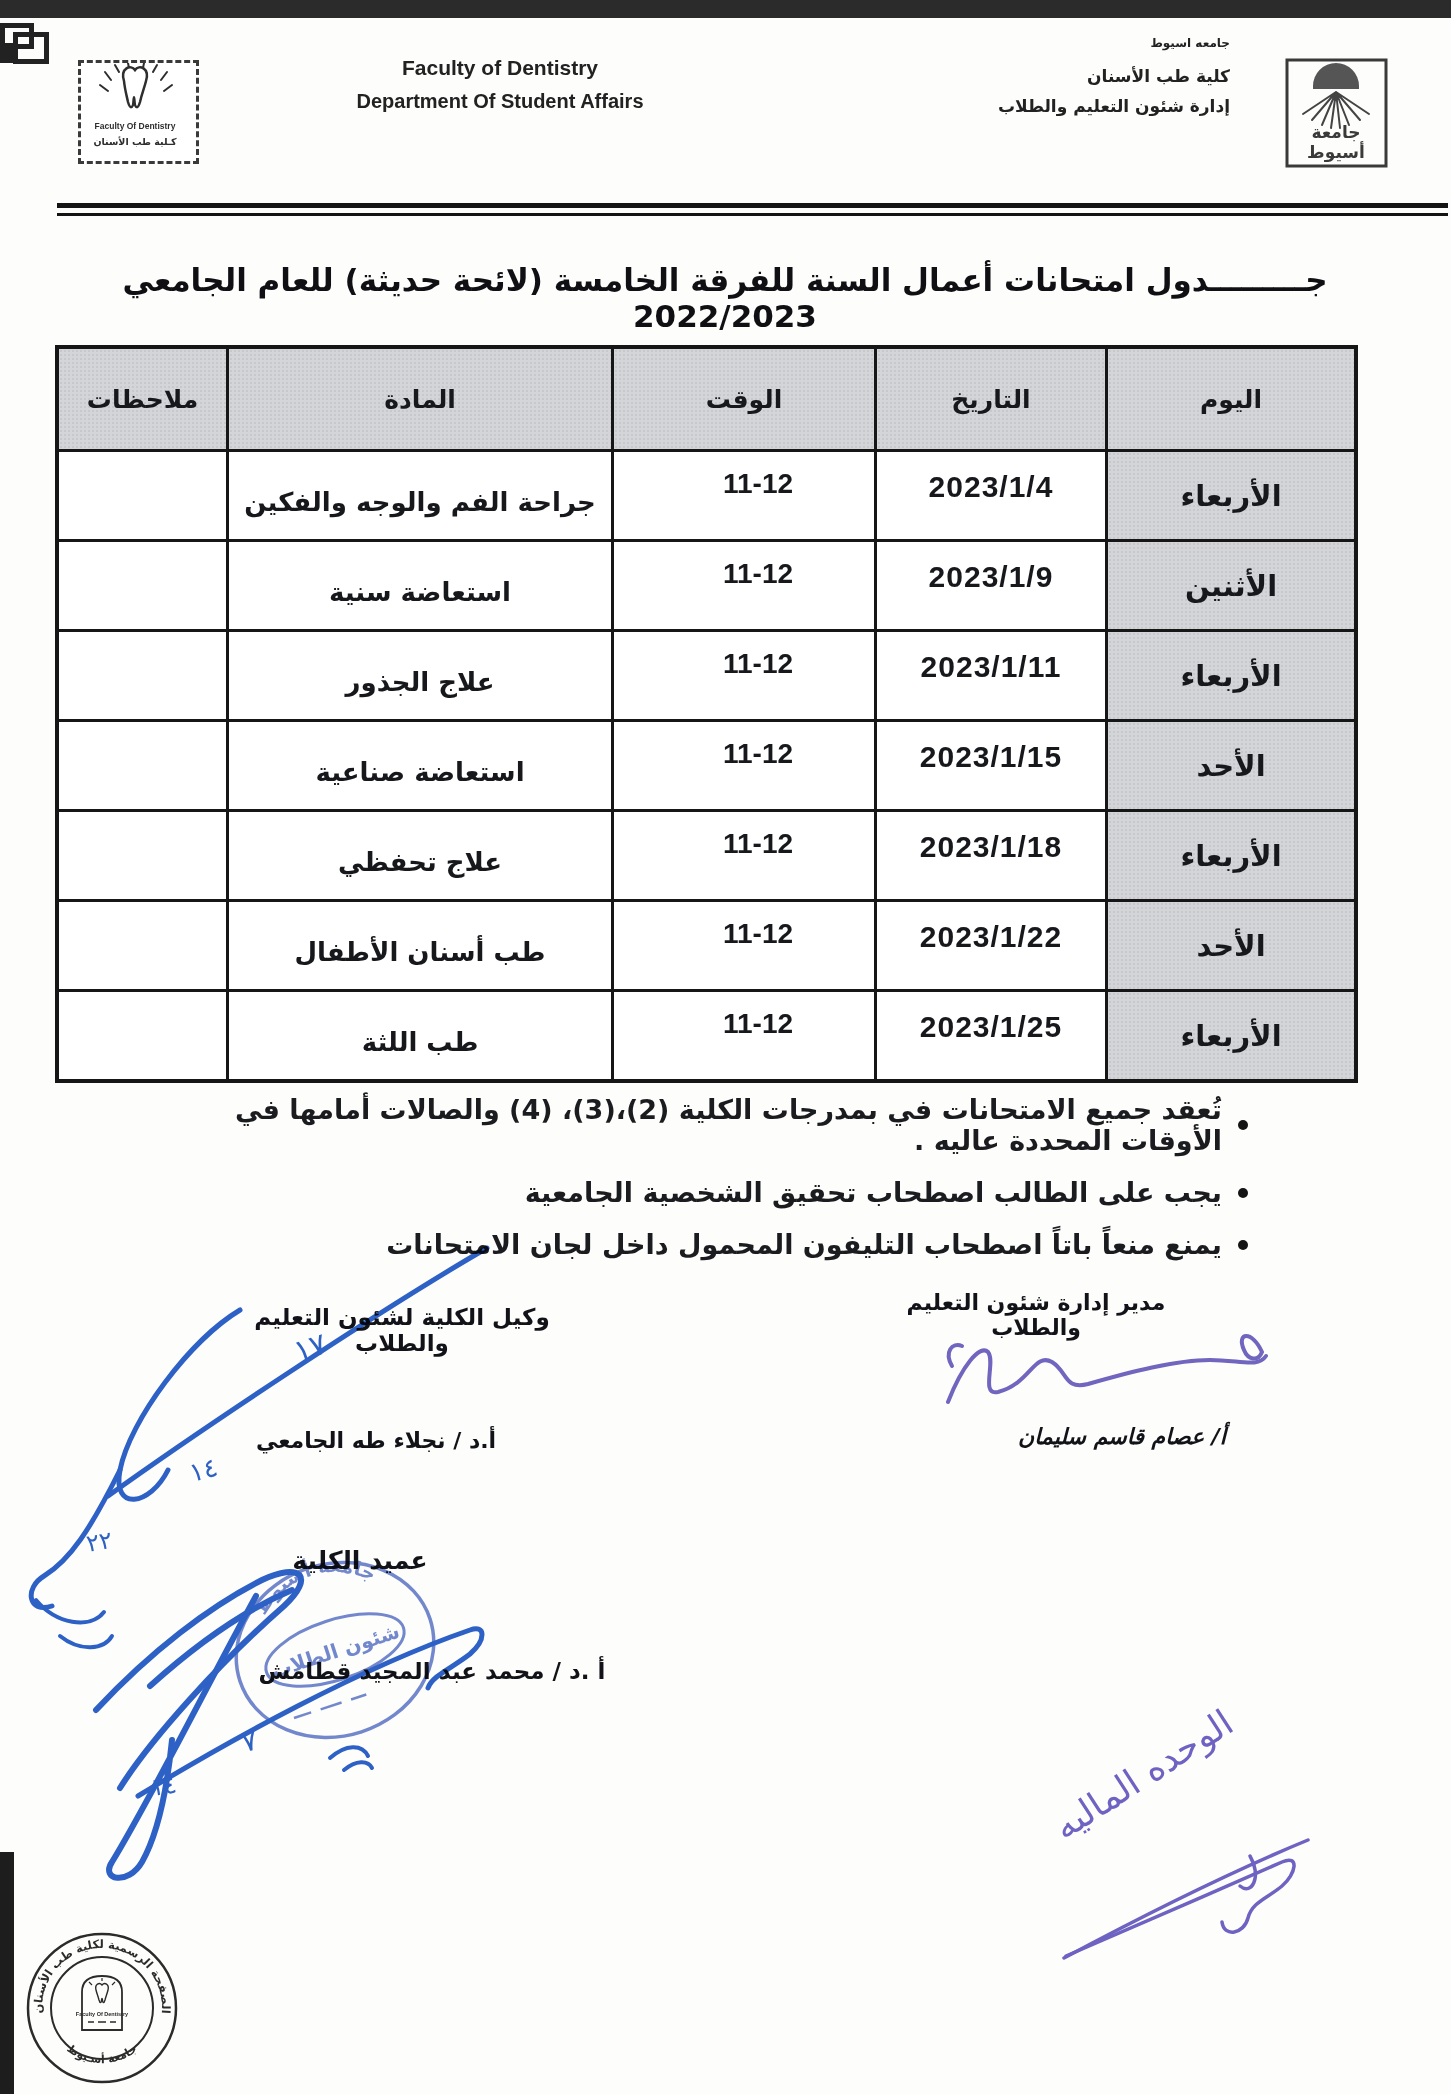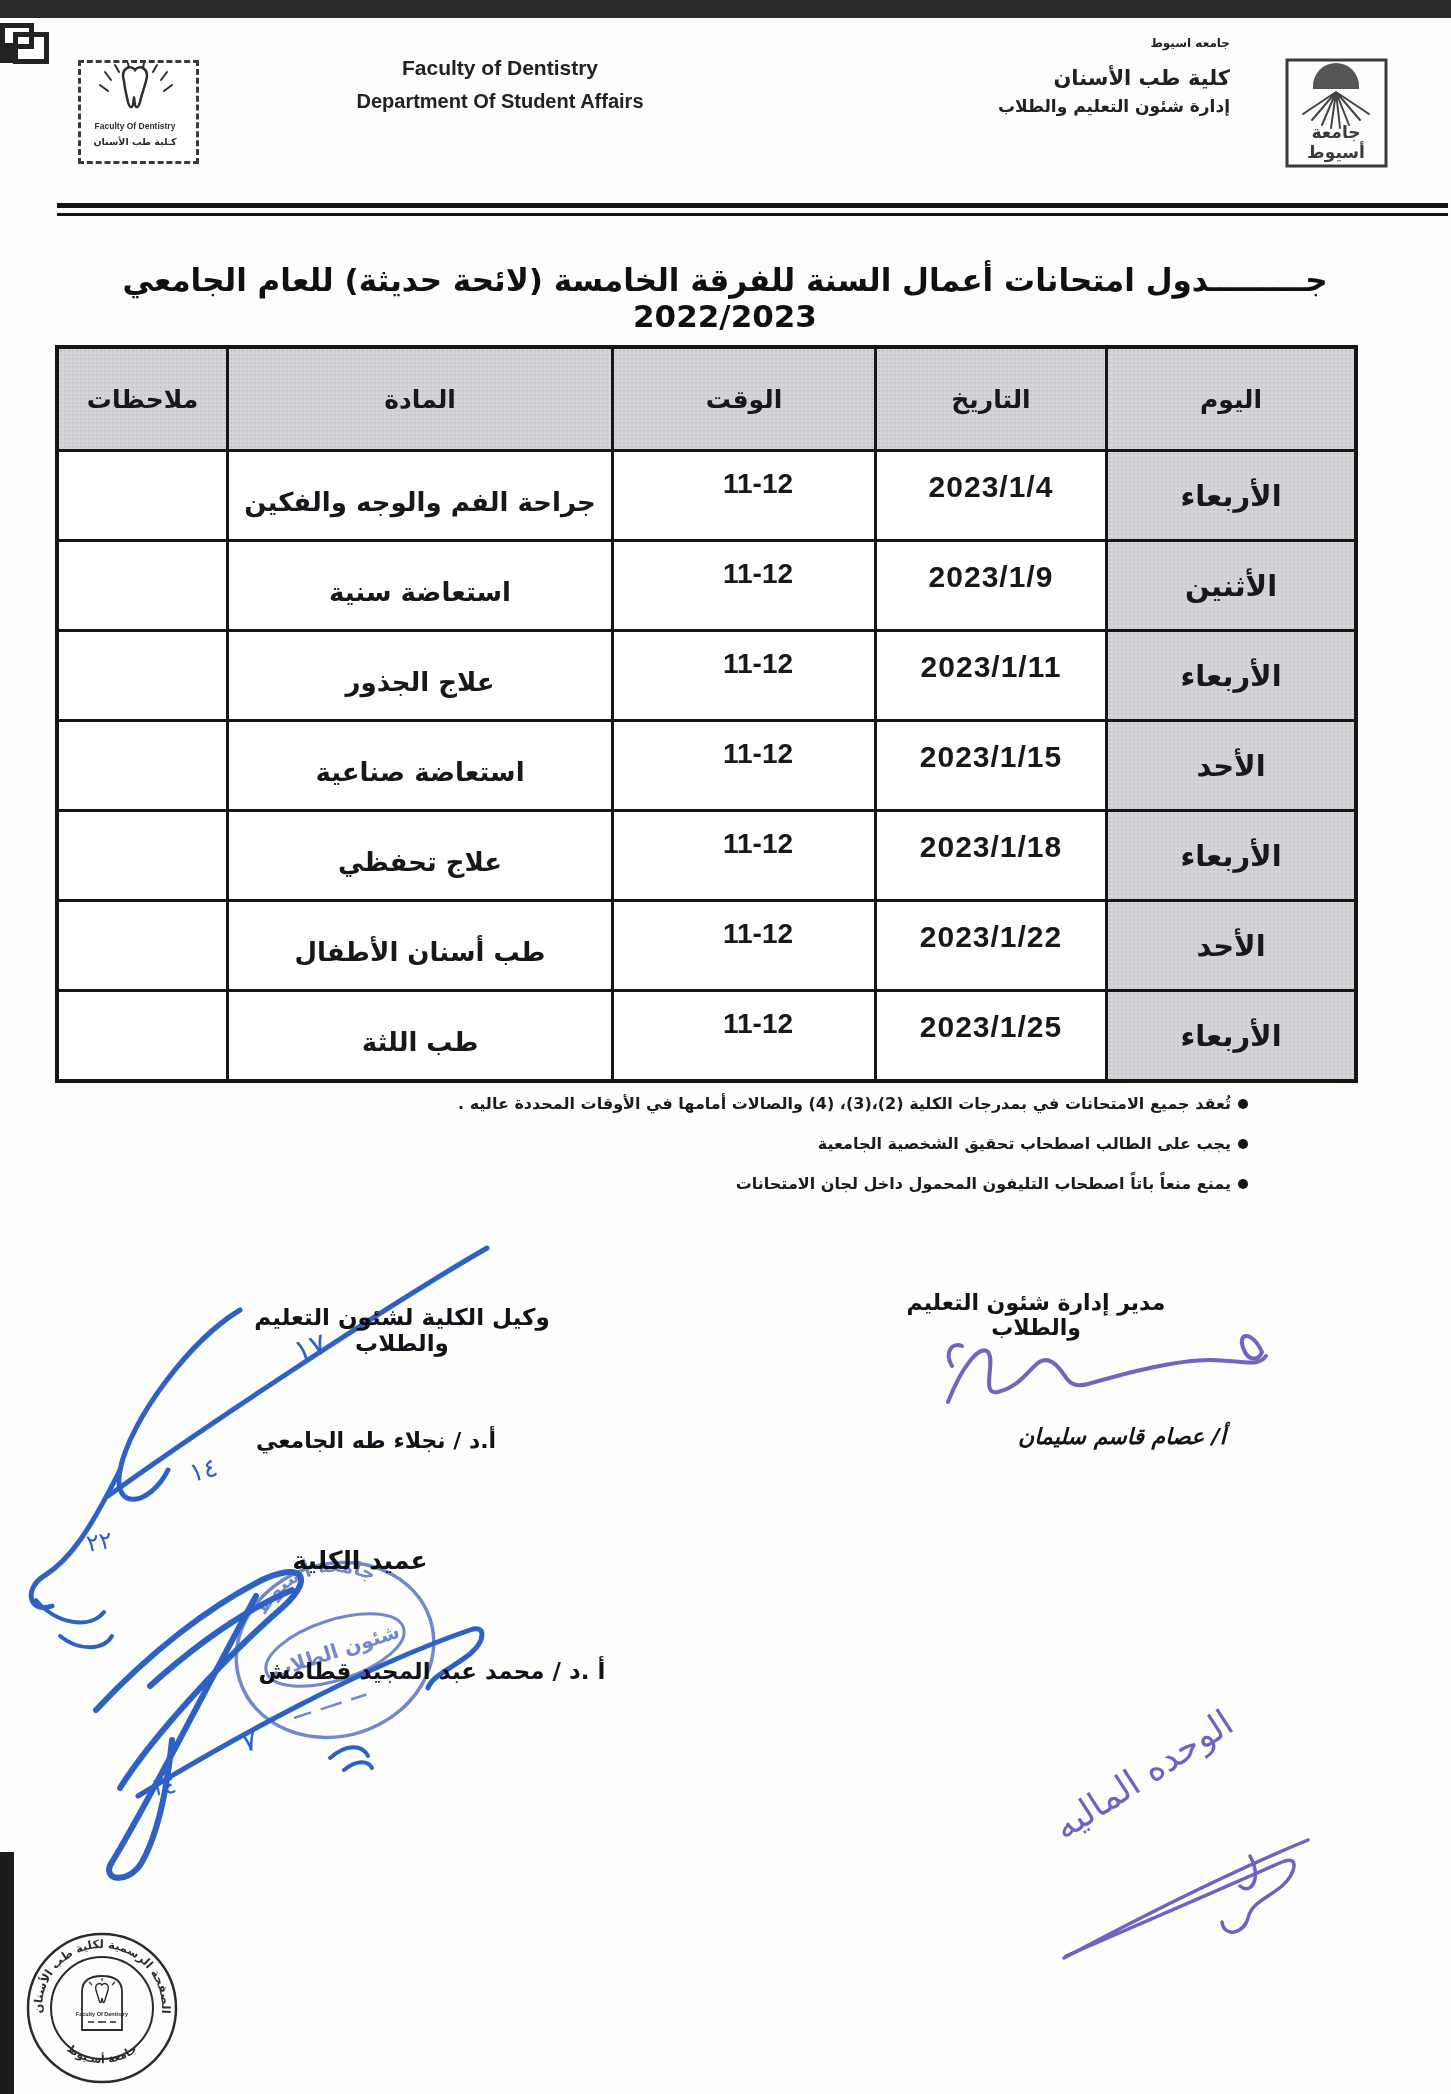--- a/index.html
+++ b/index.html
@@ -12,21 +12,21 @@
   .sq-hollow{border:5px solid #222;background:transparent;}
   .sq-solid{background:#222;}
   .leftbar{left:0;top:1852px;width:14px;height:242px;background:#1d1d1d;}
   
   .logo-box{left:78px;top:60px;width:115px;height:98px;border:3px dashed #3a3a3a;background:#fff;}
   .eng{font-family:"Liberation Sans",sans-serif;font-weight:bold;text-align:center;color:#222;}
   .eng1{left:330px;top:56px;width:340px;font-size:21px;}
   .eng2{left:330px;top:90px;width:340px;font-size:20px;}
   .arline{right:221px;direction:rtl;text-align:right;font-weight:bold;color:#222;}
   .ar1{top:36px;font-size:12px;}
-  .ar2{top:66px;font-size:21px;}
+  .ar2{top:66px;font-size:17px;}
   .ar3{top:96px;font-size:17px;}
   .unilogo{left:1237px;top:58px;width:103px;height:110px;margin-left:48px;}
   .rule1{left:57px;top:203px;width:1391px;height:5px;background:#141414;}
   .rule2{left:57px;top:213px;width:1391px;height:3px;background:#141414;}
   
   .doc-title{left:75px;top:262px;width:1300px;direction:rtl;text-align:center;
              font-size:31px;font-weight:bold;color:#101014;}
   
   .exam-table{left:55px;top:345px;display:grid;direction:rtl;
       grid-template-columns:246px 228px 260px 382px 167px;
@@ -38,21 +38,21 @@
         background-image:radial-gradient(#c7c8cc 1px,transparent 1px);background-size:4px 4px;}
   .th{font-size:25px;}
   .day{font-size:29px;}
   .date{font-size:30px;font-family:"Liberation Sans",sans-serif;direction:ltr;
         letter-spacing:1px;padding-bottom:18px;}
   .time{font-size:28px;font-family:"Liberation Sans",sans-serif;direction:ltr;padding-bottom:24px;padding-left:28px;}
   .subject{font-size:26px;padding-top:12px;}
   
   .notes{left:140px;top:1094px;width:1108px;direction:rtl;display:flex;
          flex-direction:column;gap:21px;}
-  .note-item{display:flex;align-items:center;gap:7px;font-size:16px;font-weight:bold;color:#1b1c20;}
+  .note-item{display:flex;align-items:center;gap:16px;font-size:27px;font-weight:bold;color:#1b1c20;}
   .dot{width:10px;height:10px;border-radius:50%;background:#141414;flex:0 0 auto;}
   
   .sig{direction:rtl;text-align:center;font-weight:bold;color:#121318;}
   .dir-title{left:860px;top:1290px;width:352px;font-size:22px;}
   .vice-title{left:212px;top:1304px;width:380px;font-size:23px;}
   .dir-name{left:950px;top:1424px;width:344px;font-size:22px;font-style:italic;}
   .vice-name{left:196px;top:1428px;width:360px;font-size:22px;}
   .dean-title{left:248px;top:1546px;width:224px;font-size:25px;}
   .dean-name{left:252px;top:1658px;width:360px;font-size:23px;}
   .ink{left:0;top:0;width:1451px;height:2094px;mix-blend-mode:multiply;pointer-events:none;z-index:6;}

